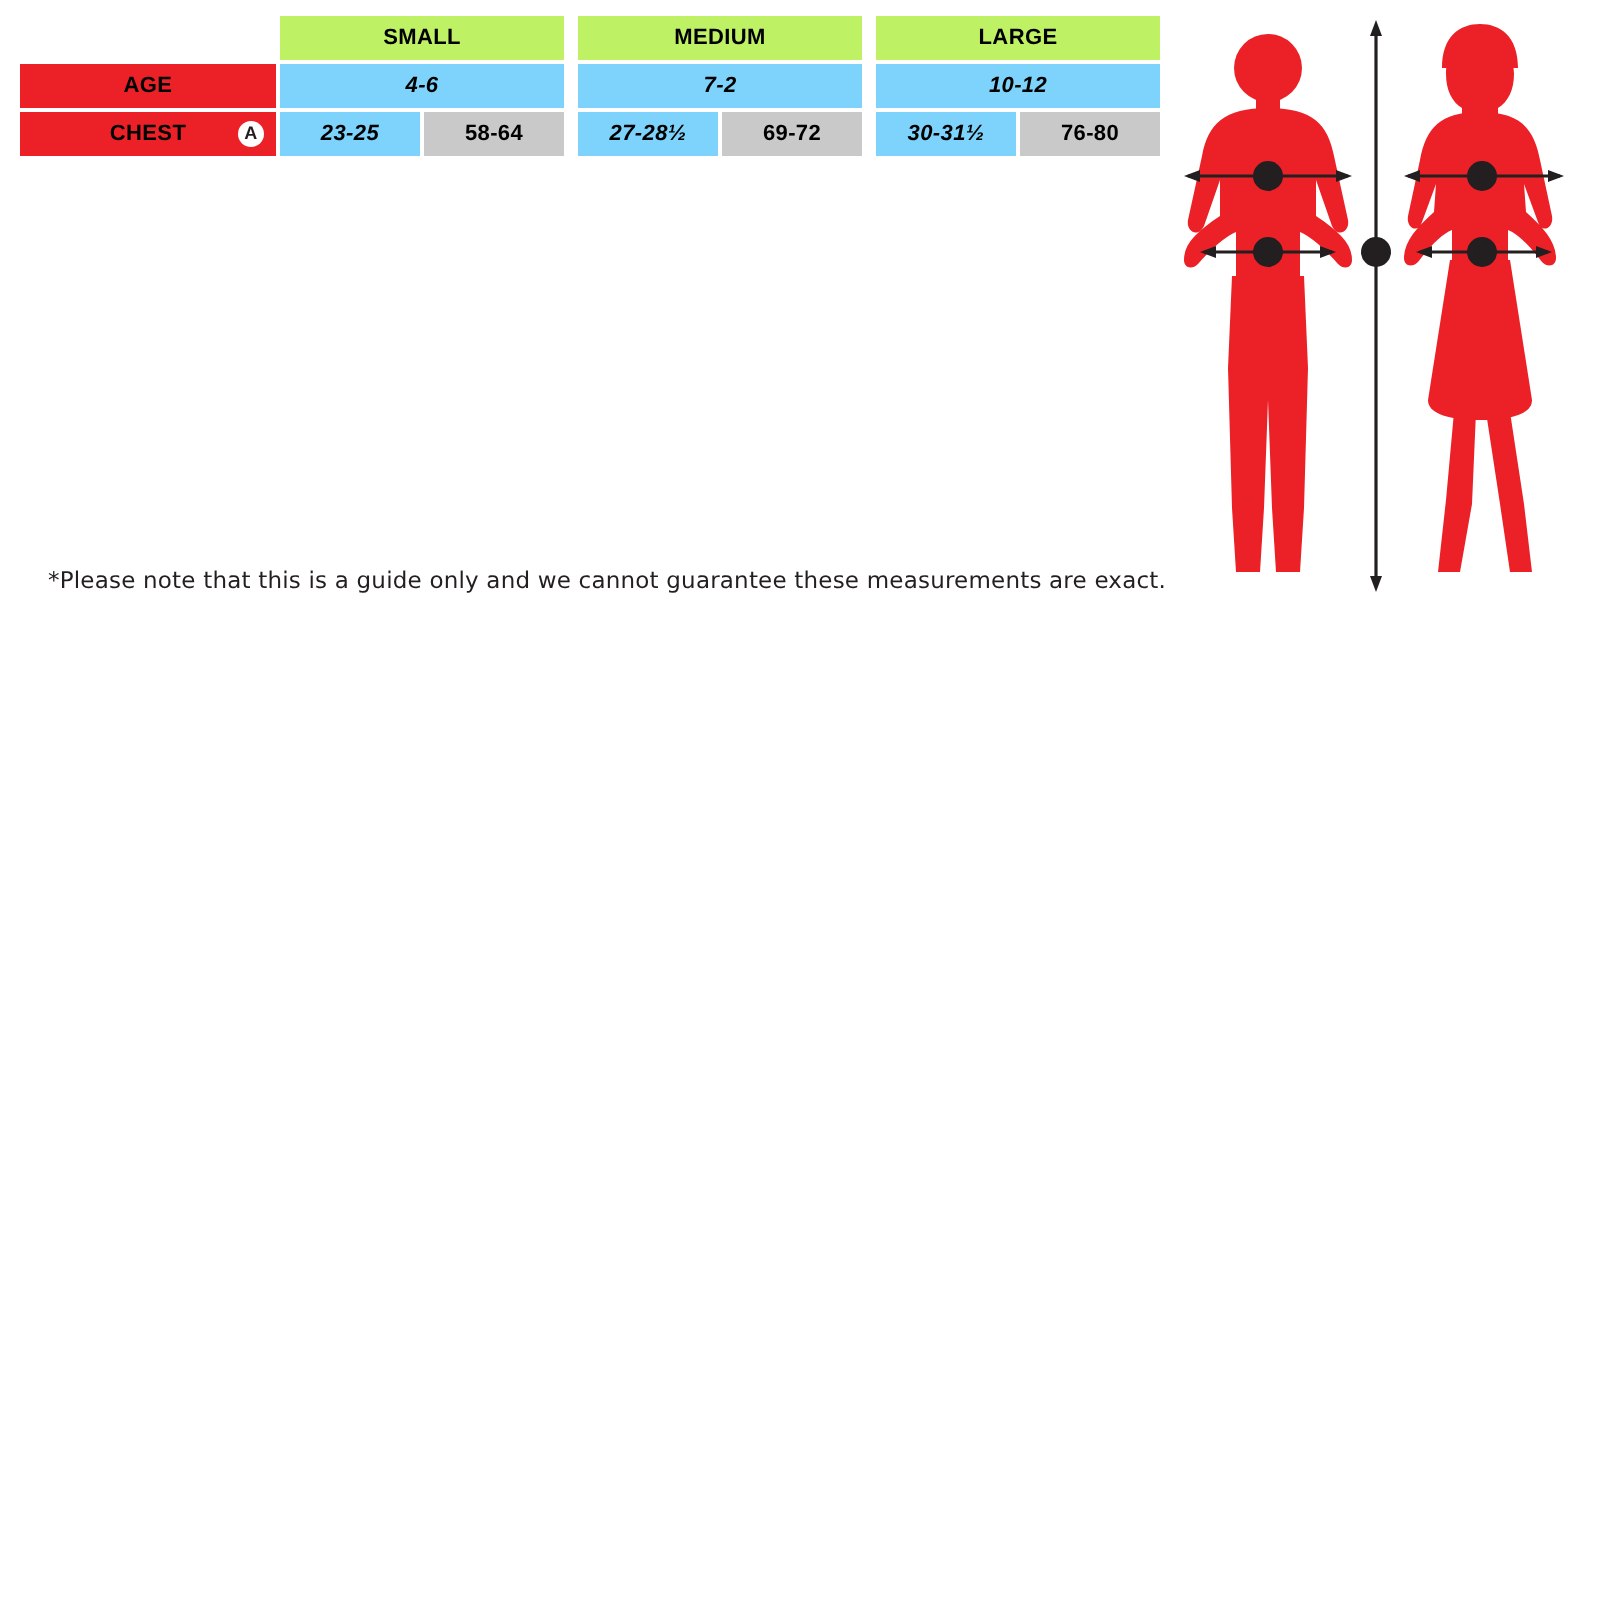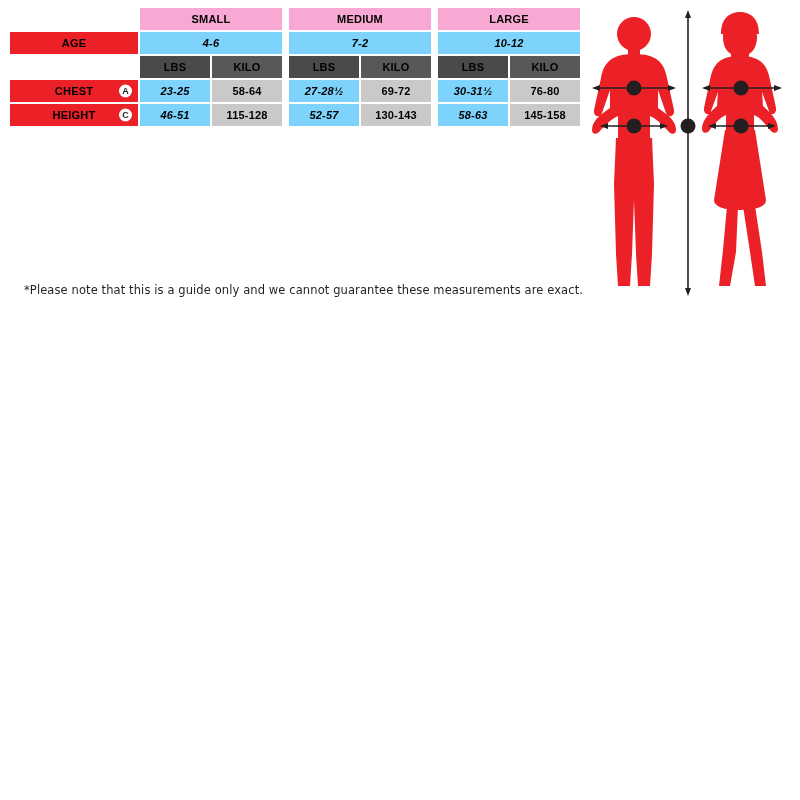--- a/index.html
+++ b/index.html
@@ -66,21 +66,21 @@
     background: #ffffff;
     color: #231f20;
     font-size: 9px;
     line-height: 13px;
     text-align: center;
     font-weight: bold;
   }
 
   
   td.hdr-black {
-    background: #f9a8d4;
+    background: #bef264;
     color: #ffffff;
     font-size: 11.5px;
     letter-spacing: .6px;
   }
   td.sub-dark {
     background: #4a4a4c;
     color: #ffffff;
     font-size: 10.5px;
     letter-spacing: .5px;
   }
@@ -147,64 +147,39 @@
 
       <tr>
         <td class="lbl">AGE</td>
         <td class="d-light" colspan="2">4-6</td>
         <td class="spacer"></td>
         <td class="d-light" colspan="2">7-2</td>
         <td class="spacer"></td>
         <td class="d-light" colspan="2">10-12</td>
       </tr>
 
-      <tr>
-        <td class="lbl empty"></td>
-        <td class="sub-dark">LBS</td>
-        <td class="sub-dark lighter">KILO</td>
-        <td class="spacer"></td>
-        <td class="sub-dark">LBS</td>
-        <td class="sub-dark lighter">KILO</td>
-        <td class="spacer"></td>
-        <td class="sub-dark">LBS</td>
-        <td class="sub-dark lighter">KILO</td>
-      </tr>
 
 
 
       <tr>
         <td class="lbl">
           <span>CHEST</span>
           <span class="badge">A</span>
         </td>
         <td class="d-light">23-25</td>
         <td class="d-mid">58-64</td>
         <td class="spacer"></td>
         <td class="d-light">27-28½</td>
         <td class="d-mid">69-72</td>
         <td class="spacer"></td>
         <td class="d-light">30-31½</td>
         <td class="d-mid">76-80</td>
       </tr>
 
 
-      <tr>
-        <td class="lbl">
-          <span>HEIGHT</span>
-          <span class="badge">C</span>
-        </td>
-        <td class="d-light">46-51</td>
-        <td class="d-mid">115-128</td>
-        <td class="spacer"></td>
-        <td class="d-light">52-57</td>
-        <td class="d-mid">130-143</td>
-        <td class="spacer"></td>
-        <td class="d-light">58-63</td>
-        <td class="d-mid">145-158</td>
-      </tr>
     </tbody>
   </table>
 </div>
 
 <div class="note">*Please note that this is a guide only and we cannot guarantee these measurements are exact.</div>
 
 <div id="figures">
   <svg width="215" height="300" viewBox="0 0 215 300" xmlns="http://www.w3.org/2000/svg">
 
     <g fill="#ec2127">

